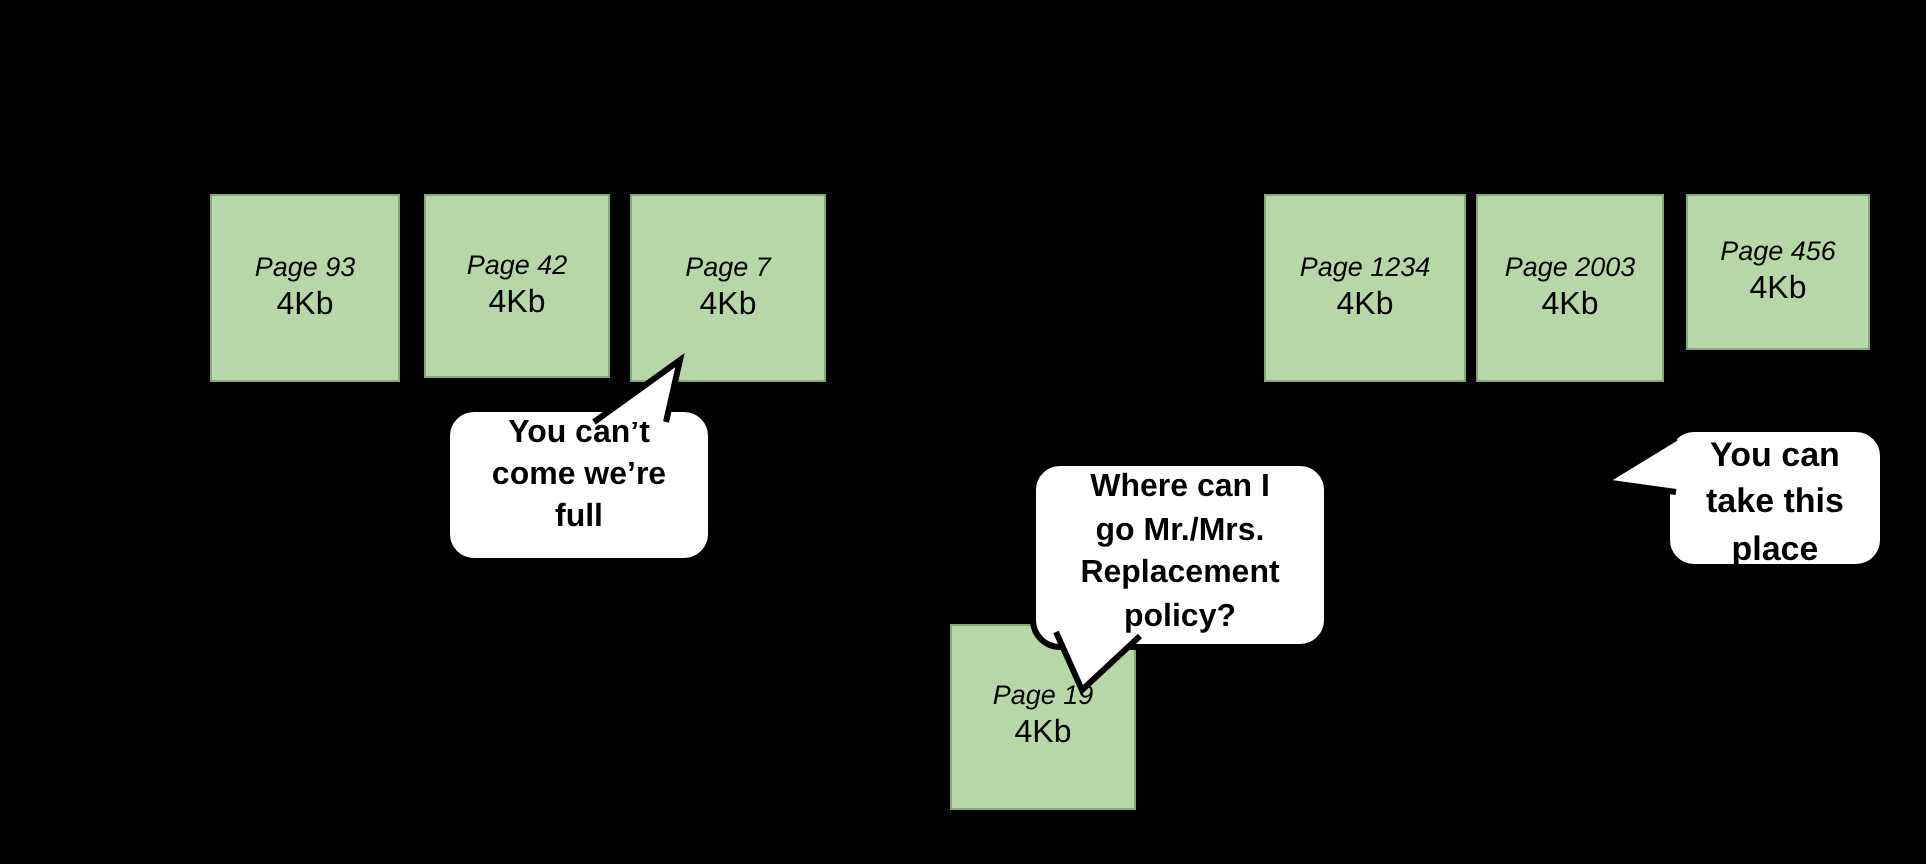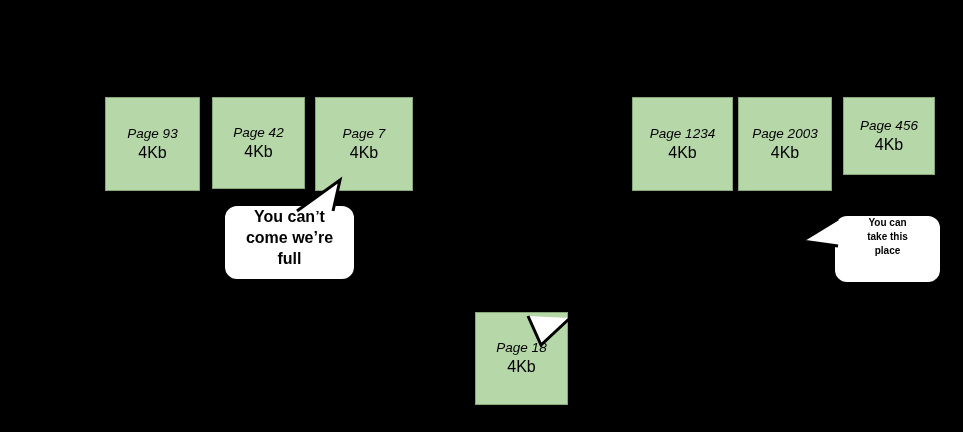--- a/index.html
+++ b/index.html
@@ -49,21 +49,21 @@
     border-radius:15px;
     display:flex;align-items:flex-start;justify-content:center;
     text-align:center;
     font-weight:bold;
     color:var(--text,#000000);
     white-space:pre-line;
     z-index:2;
   }
   .bubble-1{left:222px;top:203px;width:135px;height:79px;font-size:16px;line-height:1.32;}
   .bubble-2{left:515px;top:230px;width:150px;height:95px;font-size:16px;line-height:1.35;}
-  .bubble-3{left:832px;top:213px;width:111px;height:72px;font-size:10px;line-height:1.38;}
+  .bubble-3{left:832px;top:213px;width:111px;height:72px;font-size:17px;line-height:1.38;}
 
   
   .tails{
     position:absolute;left:0;top:0;width:963px;height:432px;
     z-index:3;pointer-events:none;
   }
 </style>
 </head>
 <body>
 
@@ -89,28 +89,34 @@
   <div class="page-box box-5">
     <div class="page-label">Page 2003</div>
     <div class="page-size">4Kb</div>
   </div>
   <div class="page-box box-6">
     <div class="page-label">Page 456</div>
     <div class="page-size">4Kb</div>
   </div>
 
   <div class="page-box box-7">
-    <div class="page-label">Page 18</div>
+    <div class="page-label">Page 19</div>
     <div class="page-size">4Kb</div>
   </div>
 
   <div class="bubble bubble-1">
     <span>You can’t
 come we’re
 full</span>
+  </div>
+  <div class="bubble bubble-2">
+    <span>Where can I
+go Mr./Mrs.
+Replacement
+policy?</span>
   </div>
   <div class="bubble bubble-3">
     <span>You can
 take this
 place</span>
   </div>
 
   <svg class="tails" viewBox="0 0 963 432" xmlns="http://www.w3.org/2000/svg">
     <path d="M 297 211 L 340 180 L 333 211" fill="#ffffff" stroke="#000000" stroke-width="3" stroke-linejoin="miter"></path>
     <path d="M 570 318 L 541 345 L 528 316" fill="#ffffff" stroke="#000000" stroke-width="3" stroke-linejoin="miter"></path>

